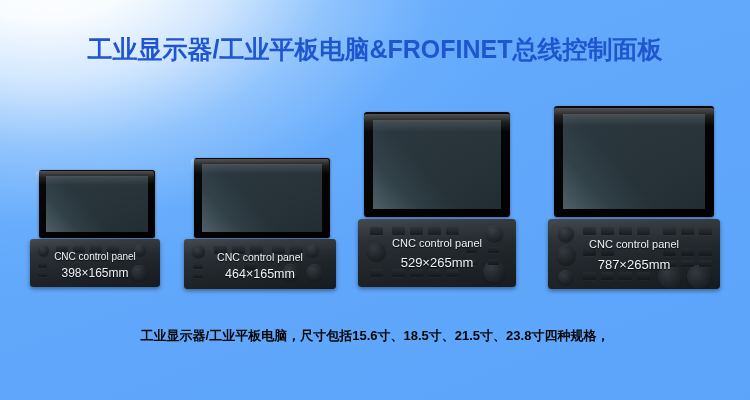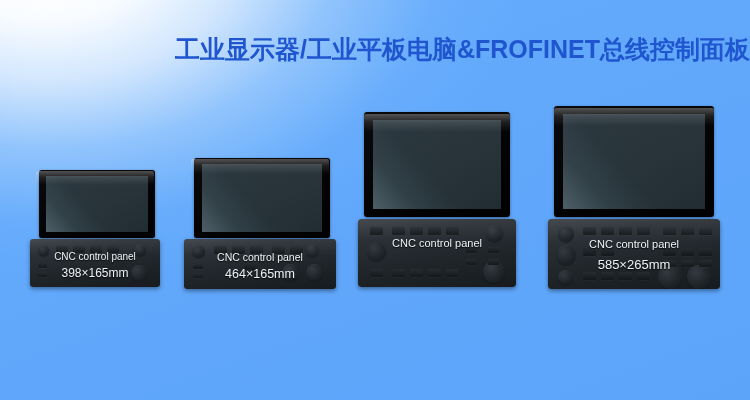--- a/index.html
+++ b/index.html
@@ -32,21 +32,21 @@
         #5EA6FB 80%,
         #5CA4FA 100%);
   }
 
   
   .title {
     position: absolute;
     left: 0;
     top: 34px;
     width: 750px;
-    text-align: right;
+    text-align: center;
     font-size: 25px;
     font-weight: bold;
     letter-spacing: 0px;
     color: #1F56CF;
     white-space: nowrap;
     line-height: 30px;
   }
 
   
   .device {
@@ -193,20 +193,21 @@
       <div class="btn-rect" style="left:108px;top:28px; width:11px; height:6px;"></div>
       <div class="btn-rect" style="left:130px;top:28px; width:11px; height:6px;"></div>
       <div class="btn-rect" style="left:108px;top:40px; width:11px; height:6px;"></div>
       <div class="btn-rect" style="left:130px;top:40px; width:11px; height:6px;"></div>
       <div class="btn-rect" style="left:12px; top:50px; width:13px; height:8px;"></div>
       <div class="btn-rect" style="left:34px; top:50px; width:13px; height:8px;"></div>
       <div class="btn-rect" style="left:52px; top:50px; width:13px; height:8px;"></div>
       <div class="btn-rect" style="left:70px; top:50px; width:13px; height:8px;"></div>
       <div class="btn-rect" style="left:88px; top:50px; width:13px; height:8px;"></div>
       <div class="panel-text" style="top:18px; font-size:11px;">CNC control panel</div>
+      <div class="panel-text" style="top:36px; font-size:13px;">529×265mm</div>
     </div>
     <div class="reflect" style="left:6px; top:2px; width:146px; height:18px;"></div>
   </div>
 
   <div class="device" style="left:548px; top:106px; width:172px;">
     <div class="monitor" style="width:160px; height:111px; margin-left:6px; border-radius:3px;">
       <div class="screen" style="left:9px; top:8px; right:9px; bottom:8px;"></div>
     </div>
     <div class="panel" style="width:172px; height:70px; margin-top:2px; border-radius:3.5px;">
       <div class="knob" style="left:10px; top:7px;  width:16px; height:16px;"></div>
@@ -227,21 +228,22 @@
       <div class="btn-rect" style="left:133px;top:29px; width:13px; height:8px;"></div>
       <div class="btn-rect" style="left:151px;top:29px; width:13px; height:8px;"></div>
       <div class="btn-rect" style="left:115px;top:41px; width:13px; height:7px;"></div>
       <div class="btn-rect" style="left:133px;top:41px; width:13px; height:7px;"></div>
       <div class="btn-rect" style="left:151px;top:41px; width:13px; height:7px;"></div>
       <div class="btn-rect" style="left:35px; top:53px; width:13px; height:8px;"></div>
       <div class="btn-rect" style="left:53px; top:53px; width:13px; height:8px;"></div>
       <div class="btn-rect" style="left:71px; top:53px; width:13px; height:8px;"></div>
       <div class="btn-rect" style="left:89px; top:53px; width:13px; height:8px;"></div>
       <div class="panel-text" style="top:19px; font-size:11px;">CNC control panel</div>
-      <div class="panel-text" style="top:38px; font-size:13px;">585×265mm</div>
+      <div class="panel-text" style="top:38px; font-size:13px;">787×265mm</div>
     </div>
     <div class="reflect" style="left:6px; top:2px; width:160px; height:18px;"></div>
   </div>
 
   <div class="caption" style="top:326px;">
+    <span class="l1">工业显示器/工业平板电脑，尺寸包括15.6寸、18.5寸、21.5寸、23.8寸四种规格，</span>
   </div>
 
 </div>
 
 </body></html>

